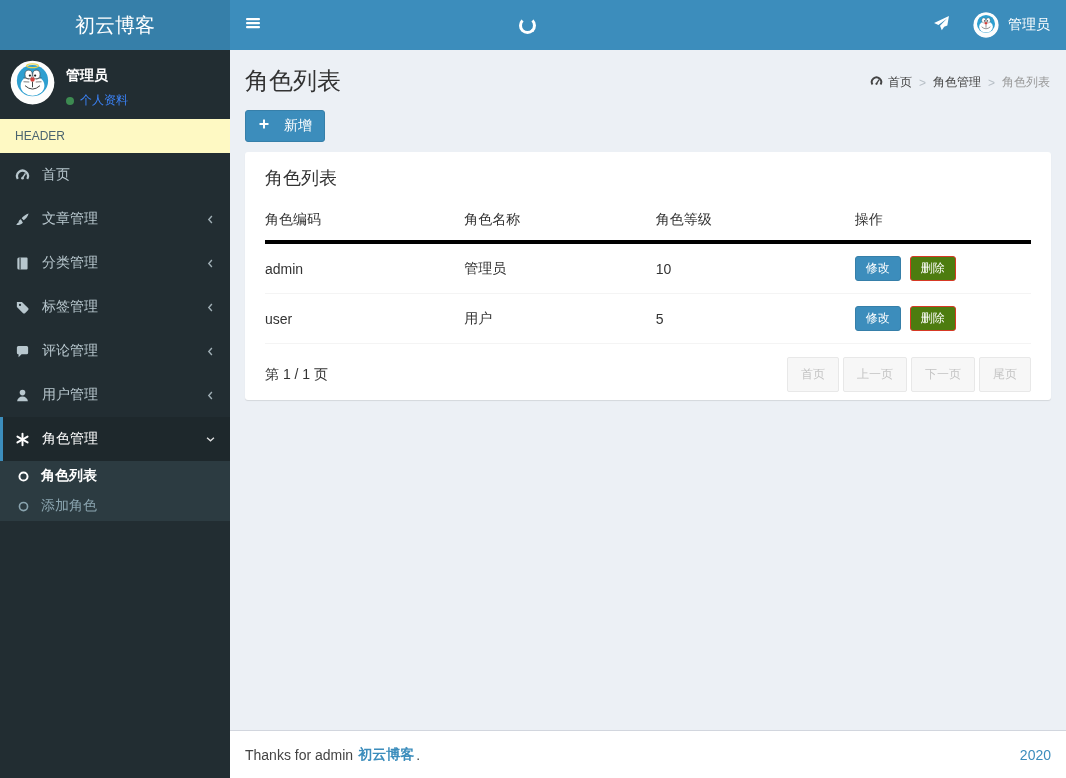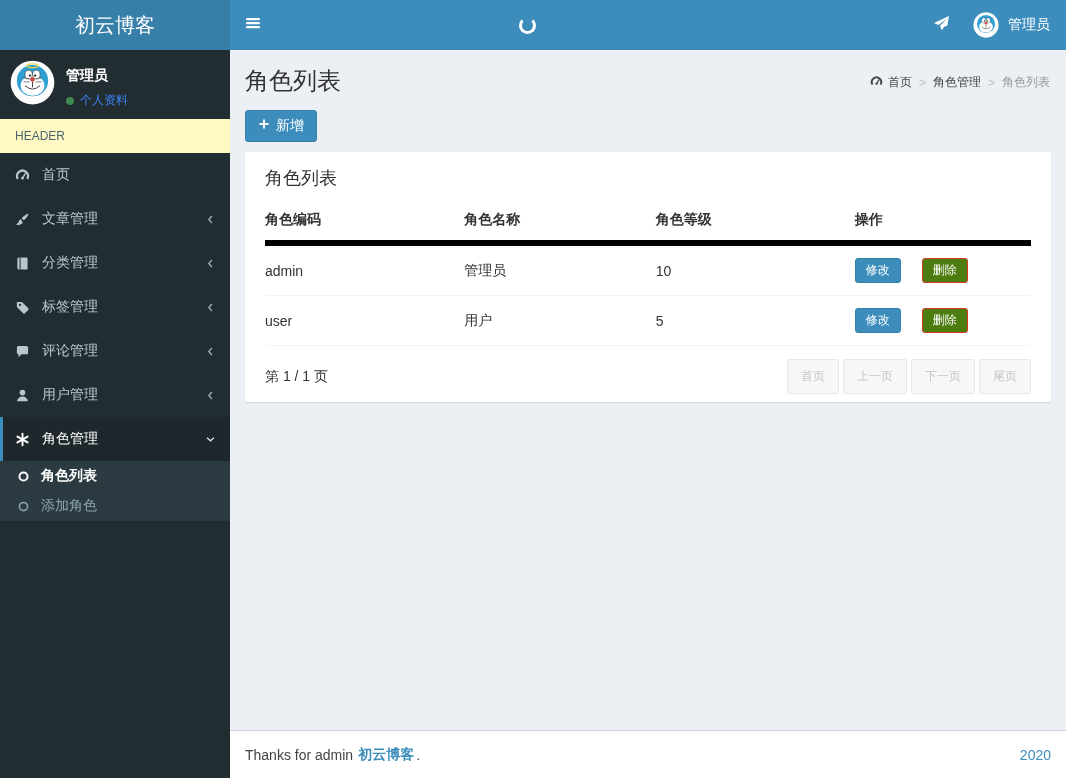--- a/index.html
+++ b/index.html
@@ -72,40 +72,40 @@
   .content-wrapper { position:absolute; top:50px; left:230px; right:0; bottom:48px; background:#ecf0f5; overflow:hidden; }
   .content-header { position:relative; padding:15px 15px 0 15px; }
   .page-title { font-size:24px; font-weight:normal; color:#333; display:inline-block; }
   .breadcrumb { position:absolute; right:16px; top:24px; display:flex; align-items:center; font-size:12px; }
   .breadcrumb .crumb { color:#444; display:flex; align-items:center; gap:5px; text-decoration:none; cursor:pointer; }
   .breadcrumb .crumb.current { color:#999; cursor:default; }
   .breadcrumb .sep { color:#b7bfc6; margin:0 7px; }
 
   .toolbar { padding:13px 15px 0; }
   .btn-add {
-    display:inline-flex; align-items:flex-start; gap:6px;
+    display:inline-flex; align-items:flex-start; gap:14px;
     background:#3c8dbc; border:1px solid #367fa9; color:#fff;
     font-size:14px; padding:6px 12px; border-radius:3px; cursor:pointer;
     font-family:inherit;
   }
 
   .box {
     margin:10px 15px 15px; background:#fff; border-radius:3px;
     box-shadow:0 1px 1px rgba(0,0,0,.1);
   }
   .box-header { padding:14px 20px 8px; }
   .box-title { font-size:18px; font-weight:normal; color:#333; }
   .box-body { padding:2px 20px 0; }
   table { width:100%; border-collapse:collapse; font-size:14px; color:#333; }
-  th { text-align:left; font-weight:bold; padding:11px 8px 11px 0; border-bottom:6px solid #000000; }
+  th { text-align:left; font-weight:normal; padding:11px 8px 11px 0; border-bottom:4px solid #000000; }
   td { padding:12px 8px 12px 0; border-bottom:1px solid #f4f4f4; }
   .col-code { width:26%; } .col-name { width:25%; } .col-level { width:26%; } .col-ops { width:23%; }
   .btn-xs {
     display:inline-block; padding:3px 10px; font-size:12px; color:#fff;
-    border-radius:3px; border:1px solid transparent; cursor:pointer; margin-right:17px;
+    border-radius:3px; border:1px solid transparent; cursor:pointer; margin-right:5px;
     font-family:inherit;
   }
   .btn-edit { background:#3c8dbc; border-color:#367fa9; }
   .btn-del  { background:#4d7c0f; border-color:#d73925; }
 
   .box-footer { display:flex; align-items:center; padding:13px 20px 8px;gap:36px; }
   .page-info { font-size:14px; color:#333; }
   .pager { margin-left:auto; display:flex; gap:4px; }
   .pager button {
     background:#f7f7f7; border:1px solid #e8e8e8; color:#c3c3c3;

